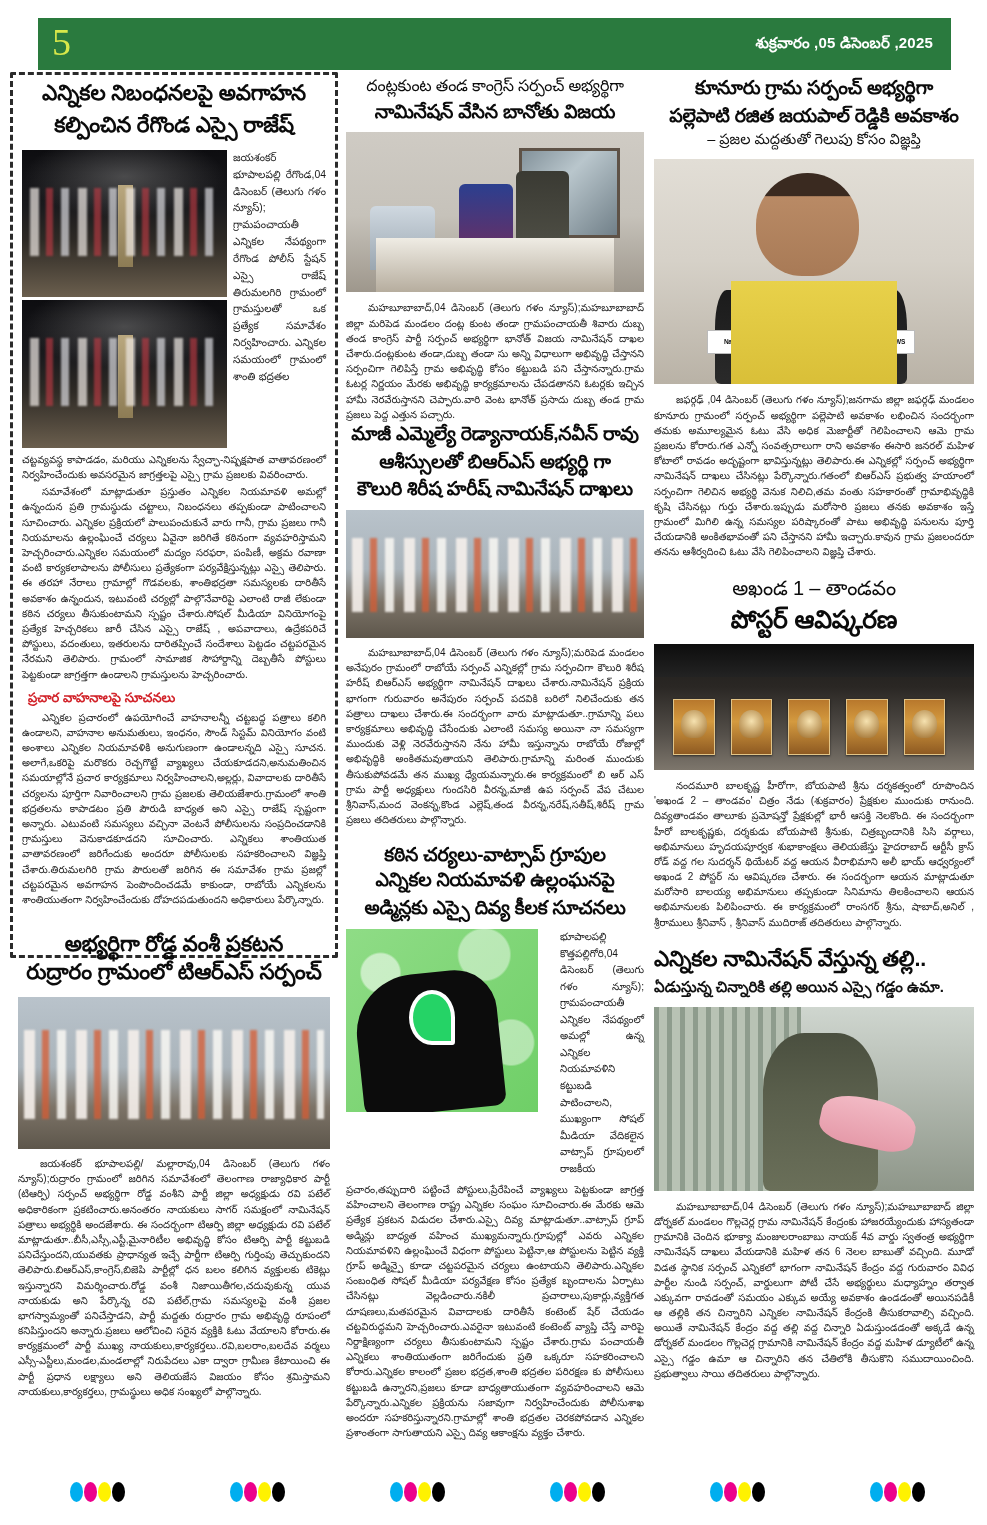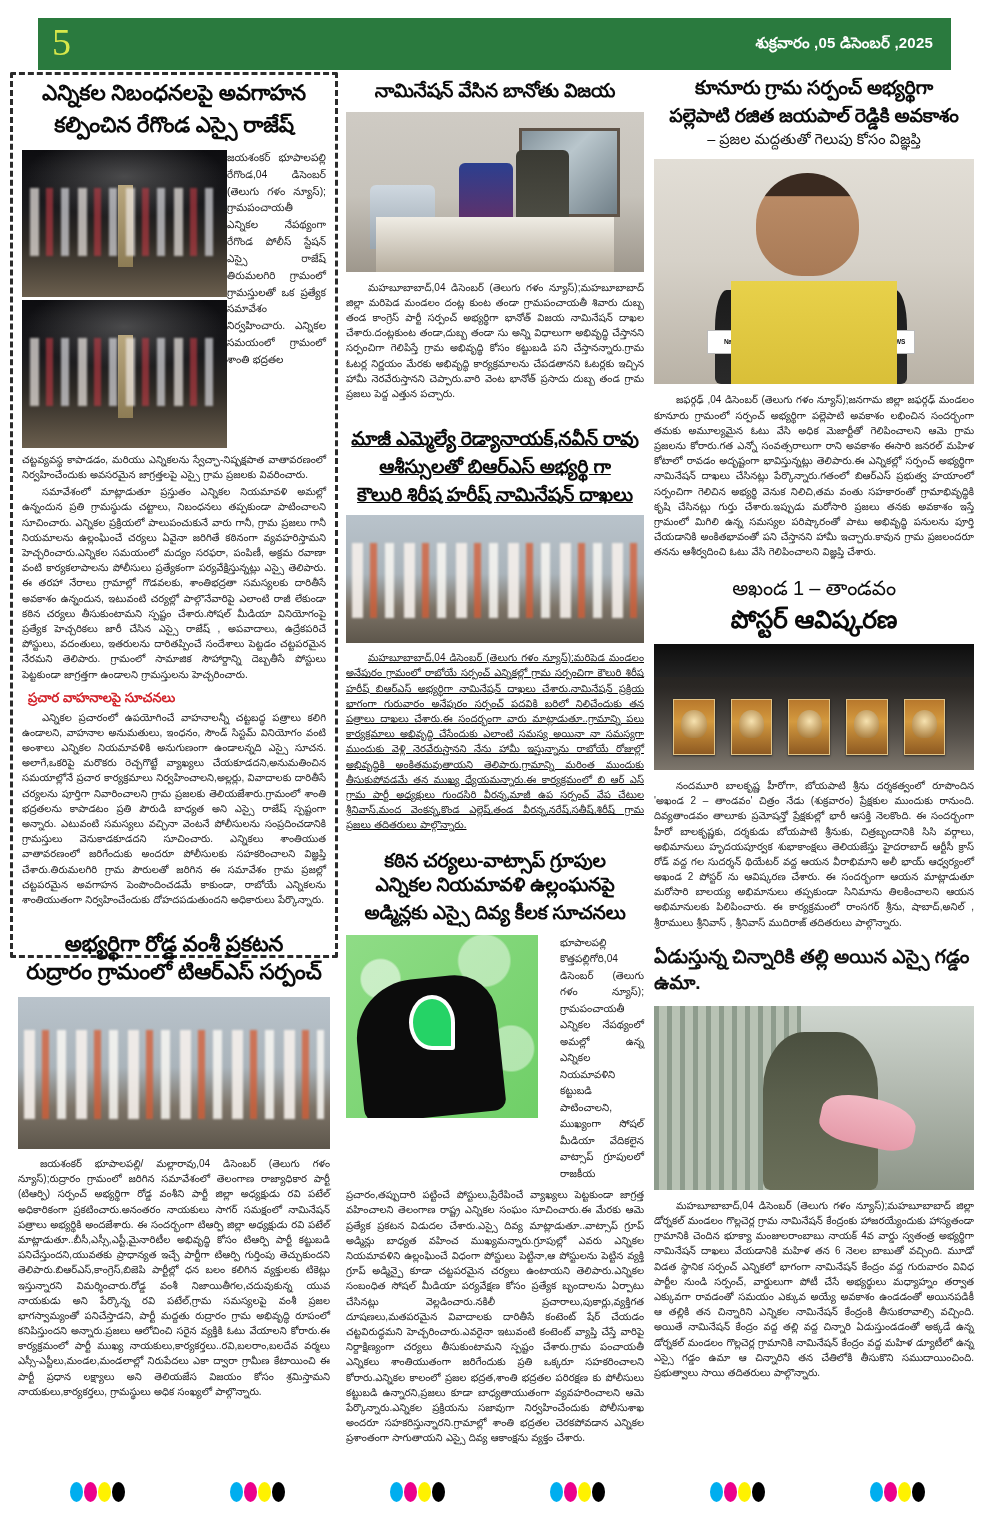--- a/index.html
+++ b/index.html
@@ -221,21 +221,21 @@
   </div>
 
   <div class="dashed-box"></div>
 
   <div class="col col-1">
 
     <div style="padding:4px 8px 0 8px;">
       <div class="hl hl-lg">ఎన్నికల నిబంధనలపై అవగాహన</div>
       <div class="hl hl-lg" style="margin-top:4px;">కల్పించిన రేగొండ ఎస్సై రాజేష్</div>
 
-      <div style="display:flex; margin-top:10px;">
+      <div style="display:flex; gap:6px; margin-top:10px;">
         <div style="width:205px;">
           <div class="photo ph-night" style="height:147px;"></div>
           <div class="photo ph-night" style="height:148px; margin-top:3px;"></div>
         </div>
         <div class="body-text" style="flex:1; font-size:10.4px; line-height:1.62;">జయశంకర్ భూపాలపల్లి రేగొండ,04 డిసెంబర్ (తెలుగు గళం న్యూస్); గ్రామపంచాయతీ ఎన్నికల నేపథ్యంగా రేగొండ పోలీస్ స్టేషన్ ఎస్సై రాజేష్ తిరుమలగిరి గ్రామంలో గ్రామస్తులతో ఒక ప్రత్యేక సమావేశం నిర్వహించారు. ఎన్నికల సమయంలో గ్రామంలో శాంతి భద్రతల</div>
       </div>
 
       <div class="body-text" style="margin-top:4px;">చట్టవ్యవస్థ కాపాడడం, మరియు ఎన్నికలను స్వేచ్ఛా-నిష్పక్షపాత వాతావరణంలో నిర్వహించేందుకు అవసరమైన జాగ్రత్తలపై ఎస్సై గ్రామ ప్రజలకు వివరించారు.</div>
       <div class="body-text" style="margin-top:2px; text-indent:20px;">సమావేశంలో మాట్లాడుతూ ప్రస్తుతం ఎన్నికల నియమావళి అమల్లో ఉన్నందున ప్రతి గ్రామస్థుడు చట్టాలు, నిబంధనలు తప్పకుండా పాటించాలని సూచించారు. ఎన్నికల ప్రక్రియలో పాలుపంచుకునే వారు గానీ, గ్రామ ప్రజలు గానీ నియమాలను ఉల్లంఘించే చర్యలు ఏవైనా జరిగితే కఠినంగా వ్యవహరిస్తామని హెచ్చరించారు.ఎన్నికల సమయంలో మద్యం సరఫరా, పంపిణీ, అక్రమ రవాణా వంటి కార్యకలాపాలను పోలీసులు ప్రత్యేకంగా పర్యవేక్షిస్తున్నట్లు ఎస్సై తెలిపారు. ఈ తరహా నేరాలు గ్రామాల్లో గొడవలకు, శాంతిభద్రతా సమస్యలకు దారితీసే అవకాశం ఉన్నందున, ఇటువంటి చర్యల్లో పాల్గొనేవారిపై ఎలాంటి రాజీ లేకుండా కఠిన చర్యలు తీసుకుంటామని స్పష్టం చేశారు.సోషల్ మీడియా వినియోగంపై ప్రత్యేక హెచ్చరికలు జారీ చేసిన ఎస్సై రాజేష్ , అపవాదాలు, ఉద్రేకపరిచే పోస్టులు, వదంతులు, ఇతరులను దారితప్పించే సందేశాలు పెట్టడం చట్టపరమైన నేరమని తెలిపారు. గ్రామంలో సామాజిక సౌహార్దాన్ని దెబ్బతీసే పోస్టులు పెట్టకుండా జాగ్రత్తగా ఉండాలని గ్రామస్తులను హెచ్చరించారు.</div>
 
@@ -249,32 +249,33 @@
 
       <div class="photo ph-group" style="height:152px; margin-top:10px;"></div>
 
       <div class="body-text" style="margin-top:7px; text-indent:22px;">జయశంకర్ భూపాలపల్లి/ మల్లారావు,04 డిసెంబర్ (తెలుగు గళం న్యూస్);రుద్రారం గ్రామంలో జరిగిన సమావేశంలో తెలంగాణ రాజ్యాధికార పార్టీ (టిఆర్పి) సర్పంచ్ అభ్యర్థిగా రోడ్డ వంశీని పార్టీ జిల్లా అధ్యక్షుడు రవి పటేల్ అధికారికంగా ప్రకటించారు.అనంతరం నాయకులు సాగర్ సమక్షంలో నామినేషన్ పత్రాలు అభ్యర్థికి అందజేశారు. ఈ సందర్భంగా టిఆర్పి జిల్లా అధ్యక్షుడు రవి పటేల్ మాట్లాడుతూ..బీసీ,ఎస్సీ,ఎస్టీ,మైనారిటీల అభివృద్ధి కోసం టిఆర్పి పార్టీ కట్టుబడి పనిచేస్తుందని,యువతకు ప్రాధాన్యత ఇచ్చే పార్టీగా టిఆర్పి గుర్తింపు తెచ్చుకుందని తెలిపారు.బిఆర్ఎస్,కాంగ్రెస్,బిజెపి పార్టీల్లో ధన బలం కలిగిన వ్యక్తులకు టికెట్లు ఇస్తున్నారని విమర్శించారు.రోడ్డ వంశీ నిజాయితీగల,చదువుకున్న యువ నాయకుడు అని పేర్కొన్న రవి పటేల్,గ్రామ సమస్యలపై వంశీ ప్రజల భాగస్వామ్యంతో పనిచేస్తాడని, పార్టీ మద్దతు రుద్రారం గ్రామ అభివృద్ధి రూపంలో కనిపిస్తుందని అన్నారు.ప్రజలు ఆలోచించి సరైన వ్యక్తికి ఓటు వేయాలని కోరారు.ఈ కార్యక్రమంలో పార్టీ ముఖ్య నాయకులు,కార్యకర్తలు..రవి,బలరాం,బలదేవ వర్మలు ఎస్సీ-ఎస్టీలు,మండల,మండలాల్లో నిరుపేదలు ఎకా ద్వారా గ్రామీణ కేటాయించి ఈ పార్టీ ప్రధాన లక్ష్యాలు అని తెలియజేస విజయం కోసం శ్రమిస్తామని నాయకులు,కార్యకర్తలు, గ్రామస్థులు అధిక సంఖ్యలో పాల్గొన్నారు.</div>
     </div>
   </div>
 
   <div class="col col-2">
 
     <div>
+      <div class="hl hl-reg" style="font-size:16px;">దంట్లకుంట తండ కాంగ్రెస్ సర్పంచ్ అభ్యర్థిగా</div>
       <div class="hl hl-md" style="margin-top:3px;">నామినేషన్ వేసిన బానోతు విజయ</div>
 
       <div class="photo ph-office" style="height:160px; margin-top:8px;">
         <div class="ph-fig" style="left:8%; width:22%; height:40%; background:linear-gradient(180deg,#cfd8e0,#9aa6b0);"></div>
         <div class="ph-fig" style="left:38%; width:18%; height:54%; background:linear-gradient(180deg,#2b3f8f,#7a2a58);"></div>
         <div class="ph-fig" style="left:57%; width:18%; height:62%; background:linear-gradient(180deg,#3a3a33,#54544a);"></div>
       </div>
 
       <div class="body-text" style="margin-top:8px; text-indent:22px;">మహబూబాబాద్,04  డిసెంబర్ (తెలుగు గళం న్యూస్);మహబూబాబాద్ జిల్లా మరిపెడ మండలం దంట్ల కుంట తండా గ్రామపంచాయతీ శివారు దుబ్బ తండ కాంగ్రెస్ పార్టీ సర్పంచ్ అభ్యర్థిగా భానోత్ విజయ నామినేషన్ దాఖల చేశారు.దంట్లకుంట తండా,దుబ్బ తండా సు అన్ని విధాలుగా అభివృద్ధి చేస్తానని సర్పంచిగా గెలిపిస్తే గ్రామ అభివృద్ధి కోసం కట్టుబడి పని చేస్తానన్నారు.గ్రామ ఓటర్ల నిర్ణయం మేరకు అభివృద్ధి కార్యక్రమాలను చేపడతానని ఓటర్లకు ఇచ్చిన హామీ నెరవేరుస్తానని చెప్పారు.వారి వెంట భానోత్ ప్రసాదు దుబ్బ తండ గ్రామ ప్రజలు పెద్ద ఎత్తున పచ్చారు.</div>
     </div>
 
-    <div style="margin-top:26px;text-decoration:underline;">
+    <div style="margin-top:0;">
       <div class="hl hl-md">మాజీ ఎమ్మెల్యే రెడ్యానాయక్,నవీన్ రావు</div>
       <div class="hl hl-md" style="margin-top:3px;">ఆశీస్సులతో బిఆర్ఎస్ అభ్యర్థి గా</div>
       <div class="hl hl-md" style="margin-top:3px;">కౌలురి శిరీష హరీష్ నామినేషన్ దాఖలు</div>
 
       <div class="photo ph-group" style="height:128px; margin-top:8px;"></div>
 
       <div class="body-text" style="margin-top:7px; text-indent:22px;">మహబూబాబాద్,04 డిసెంబర్ (తెలుగు గళం న్యూస్);మరిపెడ మండలం అనేపురం గ్రామంలో రాబోయే సర్పంచ్ ఎన్నికల్లో గ్రామ సర్పంచిగా కౌలురి శిరీష హరీష్ బిఆర్ఎస్ అభ్యర్థిగా నామినేషన్ దాఖలు చేశారు.నామినేషన్ ప్రక్రియ భాగంగా గురువారం అనేపురం సర్పంచ్ పదవికి బరిలో నిలిచేందుకు తన పత్రాలు దాఖలు చేశారు.ఈ సందర్భంగా వారు మాట్లాడుతూ..గ్రామాన్ని పలు కార్యక్రమాలు అభివృద్ధి చేసేందుకు ఎలాంటి సమస్య అయినా నా సమస్యగా ముందుకు వెళ్లి నెరవేరుస్తానని నేను హామీ ఇస్తున్నాను రాబోయే రోజుల్లో అభివృద్ధికి అంకితమవుతాయని తెలిపారు.గ్రామాన్ని మరింత ముందుకు తీసుకుపోవడమే తన ముఖ్య ధ్యేయమన్నారు.ఈ కార్యక్రమంలో బి ఆర్ ఎస్ గ్రామ పార్టీ అధ్యక్షులు గుందసిరి వీరన్న,మాజీ ఉప సర్పంచ్ వేప చేటుల శ్రీనివాస్,మంద వెంకన్న,కొండ ఎల్లెష్,తండ వీరన్న,నరేష్,సతీష్,శిరీష్ గ్రామ ప్రజలు తదితరులు పాల్గొన్నారు.</div>
     </div>
 
     <div style="margin-top:16px;">
@@ -328,21 +329,22 @@
         <div class="poster-card" style="left:24%;"></div>
         <div class="poster-card" style="left:42%;"></div>
         <div class="poster-card" style="left:60%;"></div>
         <div class="poster-card" style="left:78%;"></div>
       </div>
 
       <div class="body-text" style="margin-top:8px; text-indent:22px;">నందమూరి బాలకృష్ణ హీరోగా, బోయపాటి శ్రీను దర్శకత్వంలో రూపొందిన 'అఖండ 2 – తాండవం' చిత్రం నేడు (శుక్రవారం) ప్రేక్షకుల ముందుకు రానుంది. దివ్యతాండవం తాలూకు ప్రమోషన్తో ప్రేక్షకుల్లో భారీ ఆసక్తి నెలకొంది. ఈ సందర్భంగా హీరో బాలకృష్ణకు, దర్శకుడు బోయపాటి శ్రీనుకు, చిత్రబృందానికి సిసి వర్గాలు, అభిమానులు హృదయపూర్వక శుభాకాంక్షలు తెలియజేస్తు హైదరాబాద్ ఆర్టీసీ క్రాస్ రోడ్ వద్ద గల సుదర్శన్ థియేటర్ వద్ద ఆయన వీరాభిమాని అలీ భాయ్ ఆధ్వర్యంలో అఖండ 2 పోస్టర్ ను ఆవిష్కరణ చేశారు. ఈ సందర్భంగా ఆయన మాట్లాడుతూ మరోసారి బాలయ్య అభిమానులు తప్పకుండా సినిమాను తిలకించాలని ఆయన అభిమానులకు పిలిపించారు. ఈ కార్యక్రమంలో రాంసగర్ శ్రీను, షాబాద్,అనిల్ , శ్రీరాములు శ్రీనివాస్ , శ్రీనివాస్ ముదిరాజ్ తదితరులు పాల్గొన్నారు.</div>
     </div>
 
     <div style="margin-top:16px;">
-      <div class="kicker" style="text-align:left; font-size:19px; font-weight:bold; margin-top:4px;">ఏడుస్తున్న చిన్నారికి తల్లి అయిన ఎస్సై గడ్డం ఉమా.</div>
+      <div class="hl hl-lg" style="text-align:left;">ఎన్నికల నామినేషన్ వేస్తున్న తల్లి..</div>
+      <div class="kicker" style="text-align:left; font-size:15px; font-weight:bold; margin-top:4px;">ఏడుస్తున్న చిన్నారికి తల్లి అయిన ఎస్సై గడ్డం ఉమా.</div>
 
       <div class="photo ph-police" style="height:184px; margin-top:8px;">
         <div class="baby"></div>
       </div>
 
       <div class="body-text" style="margin-top:8px; text-indent:22px;">మహబూబాబాద్,04  డిసెంబర్ (తెలుగు గళం న్యూస్);మహబూబాబాద్ జిల్లా డోర్నకల్ మండలం గొల్లచెర్ల గ్రామ నామినేషన్ కేంద్రంకు హాజరయ్యేందుకు హాస్యతండా గ్రామానికి చెందిన భూక్యా మంజులరాంబాబు నాయక్ 4వ వార్డు స్వతంత్ర అభ్యర్థిగా నామినేషన్ దాఖలు వేయడానికి మహిళ తన 6 నెలల బాబుతో వచ్చింది. మూడో విడత స్థానిక సర్పంచ్ ఎన్నికలో భాగంగా నామినేషన్ కేంద్రం వద్ద గురువారం వివిధ పార్టీల నుండి సర్పంచ్, వార్డులుగా పోటీ చేసే అభ్యర్థులు మధ్యాహ్నం తర్వాత ఎక్కువగా రావడంతో సమయం ఎక్కువ అయ్యే అవకాశం ఉండడంతో అయినపడికీ ఆ తల్లికి తన చిన్నారిని ఎన్నికల నామినేషన్ కేంద్రంకి తీసుకరావాల్సి వచ్చింది. అయితే నామినేషన్ కేంద్రం వద్ద తల్లి వద్ద చిన్నారి ఏడుస్తుండడంతో అక్కడే ఉన్న డోర్నకల్ మండలం గొల్లచెర్ల గ్రామానికి నామినేషన్ కేంద్రం వద్ద మహిళ డ్యూటీలో ఉన్న ఎస్సై గడ్డం ఉమా ఆ చిన్నారిని తన చేతిలోకి తీసుకొని సముదాయించింది. ప్రభుత్వాలు సాయి తదితరులు పాల్గొన్నారు.</div>
 
     </div>
   </div>
 

